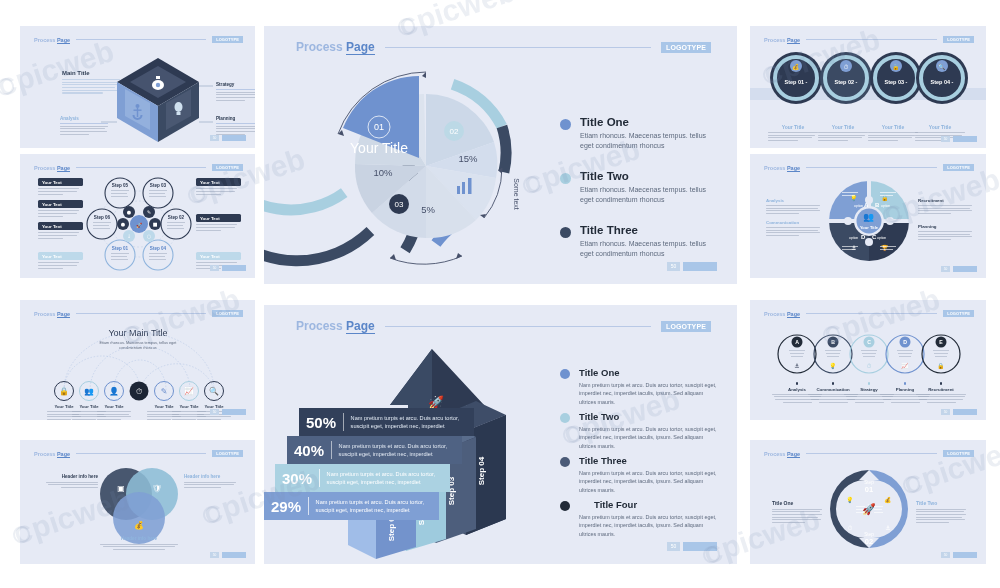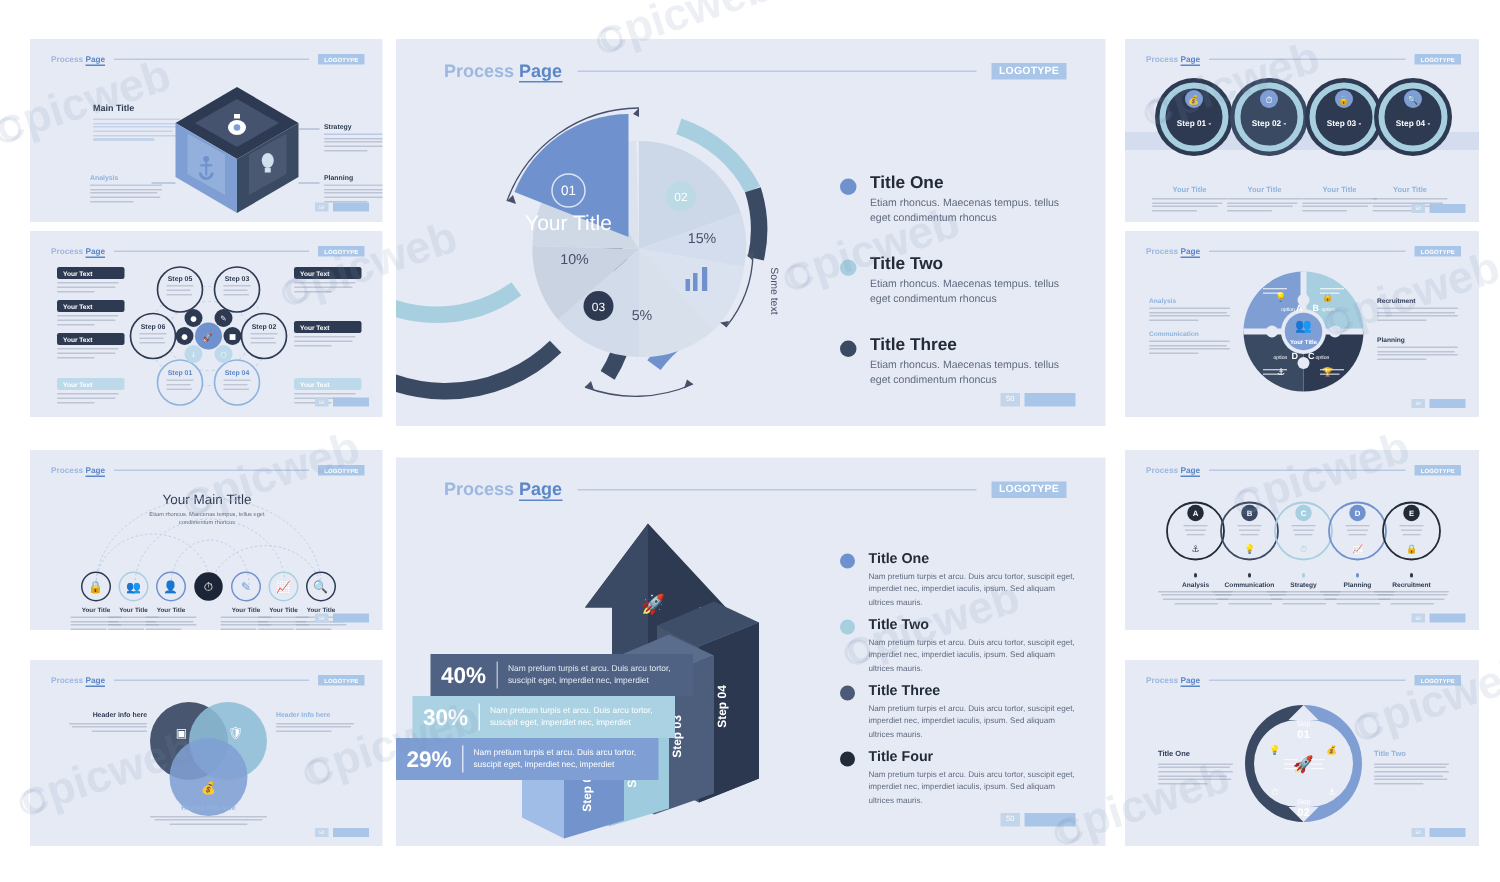--- a/index.html
+++ b/index.html
@@ -587,20 +587,25 @@
       </g>
 
       <g fill="#ffffff" font-size="8" font-weight="bold" font-family="Liberation Sans, sans-serif" text-anchor="middle">
         <text transform="translate(106,184) rotate(-90)">Step 01</text>
         <text transform="translate(136,168) rotate(-90)">Step 02</text>
         <text transform="translate(166,148) rotate(-90)">Step 03</text>
         <text transform="translate(196,128) rotate(-90)">Step 04</text>
       </g>
     </svg>
 
+    <div style="position:absolute;left:35px;top:103px;width:175px;height:28px;background:#32405a;display:flex;align-items:center;padding:0 7px;">
+      <div style="color:#fff;font-weight:bold;font-size:15px;width:44px;">50%</div>
+      <div style="width:1px;height:18px;background:#ffffff;opacity:.55;margin:0 7px;"></div>
+      <div style="color:#e4ebf5;font-size:5.6px;line-height:1.5;">Nam pretium turpis et arcu. Duis arcu tortor, suscipit eget, imperdiet nec, imperdiet</div>
+    </div>
     <div style="position:absolute;left:23px;top:131px;width:175px;height:28px;background:#4f6283;display:flex;align-items:center;padding:0 7px;">
       <div style="color:#fff;font-weight:bold;font-size:15px;width:44px;">40%</div>
       <div style="width:1px;height:18px;background:#ffffff;opacity:.55;margin:0 7px;"></div>
       <div style="color:#e4ebf5;font-size:5.6px;line-height:1.5;">Nam pretium turpis et arcu. Duis arcu tortor, suscipit eget, imperdiet nec, imperdiet</div>
     </div>
     <div style="position:absolute;left:11px;top:159px;width:175px;height:28px;background:#abd2e2;display:flex;align-items:center;padding:0 7px;">
       <div style="color:#fff;font-weight:bold;font-size:15px;width:44px;">30%</div>
       <div style="width:1px;height:18px;background:#ffffff;opacity:.75;margin:0 7px;"></div>
       <div style="color:#ffffff;font-size:5.6px;line-height:1.5;">Nam pretium turpis et arcu. Duis arcu tortor, suscipit eget, imperdiet nec, imperdiet</div>
     </div>
@@ -627,21 +632,21 @@
     <div class="legend-row" style="left:296px; top:150px; width:160px;">
       <div class="legend-dot" style="width:10px;height:10px;margin-top:2px;background:#4a5a77;"></div>
       <div>
         <div class="legend-t" style="font-size:9.5px;">Title Three</div>
         <div class="legend-b" style="font-size:5.4px;line-height:1.55;margin-top:3px;">Nam pretium turpis et arcu. Duis arcu tortor, suscipit eget, imperdiet nec, imperdiet iaculis, ipsum. Sed aliquam ultrices mauris.</div>
       </div>
     </div>
     <div class="legend-row" style="left:296px; top:194px; width:160px;">
       <div class="legend-dot" style="width:10px;height:10px;margin-top:2px;background:#222b38;"></div>
       <div>
-        <div class="legend-t" style="font-size:9.5px;">Title Four</div>
+        <div class="legend-t" style="font-size:9.5px;margin-left:15px;">Title Four</div>
         <div class="legend-b" style="font-size:5.4px;line-height:1.55;margin-top:3px;">Nam pretium turpis et arcu. Duis arcu tortor, suscipit eget, imperdiet nec, imperdiet iaculis, ipsum. Sed aliquam ultrices mauris.</div>
       </div>
     </div>
 
     <div class="sl-foot" style="right:20px; bottom:13px;">
       <div class="sq" style="font-size:5px; width:13px; height:9px; line-height:9px;">50</div>
       <div class="bar" style="width:34px;height:9px;"></div>
     </div>
   </div>
 

